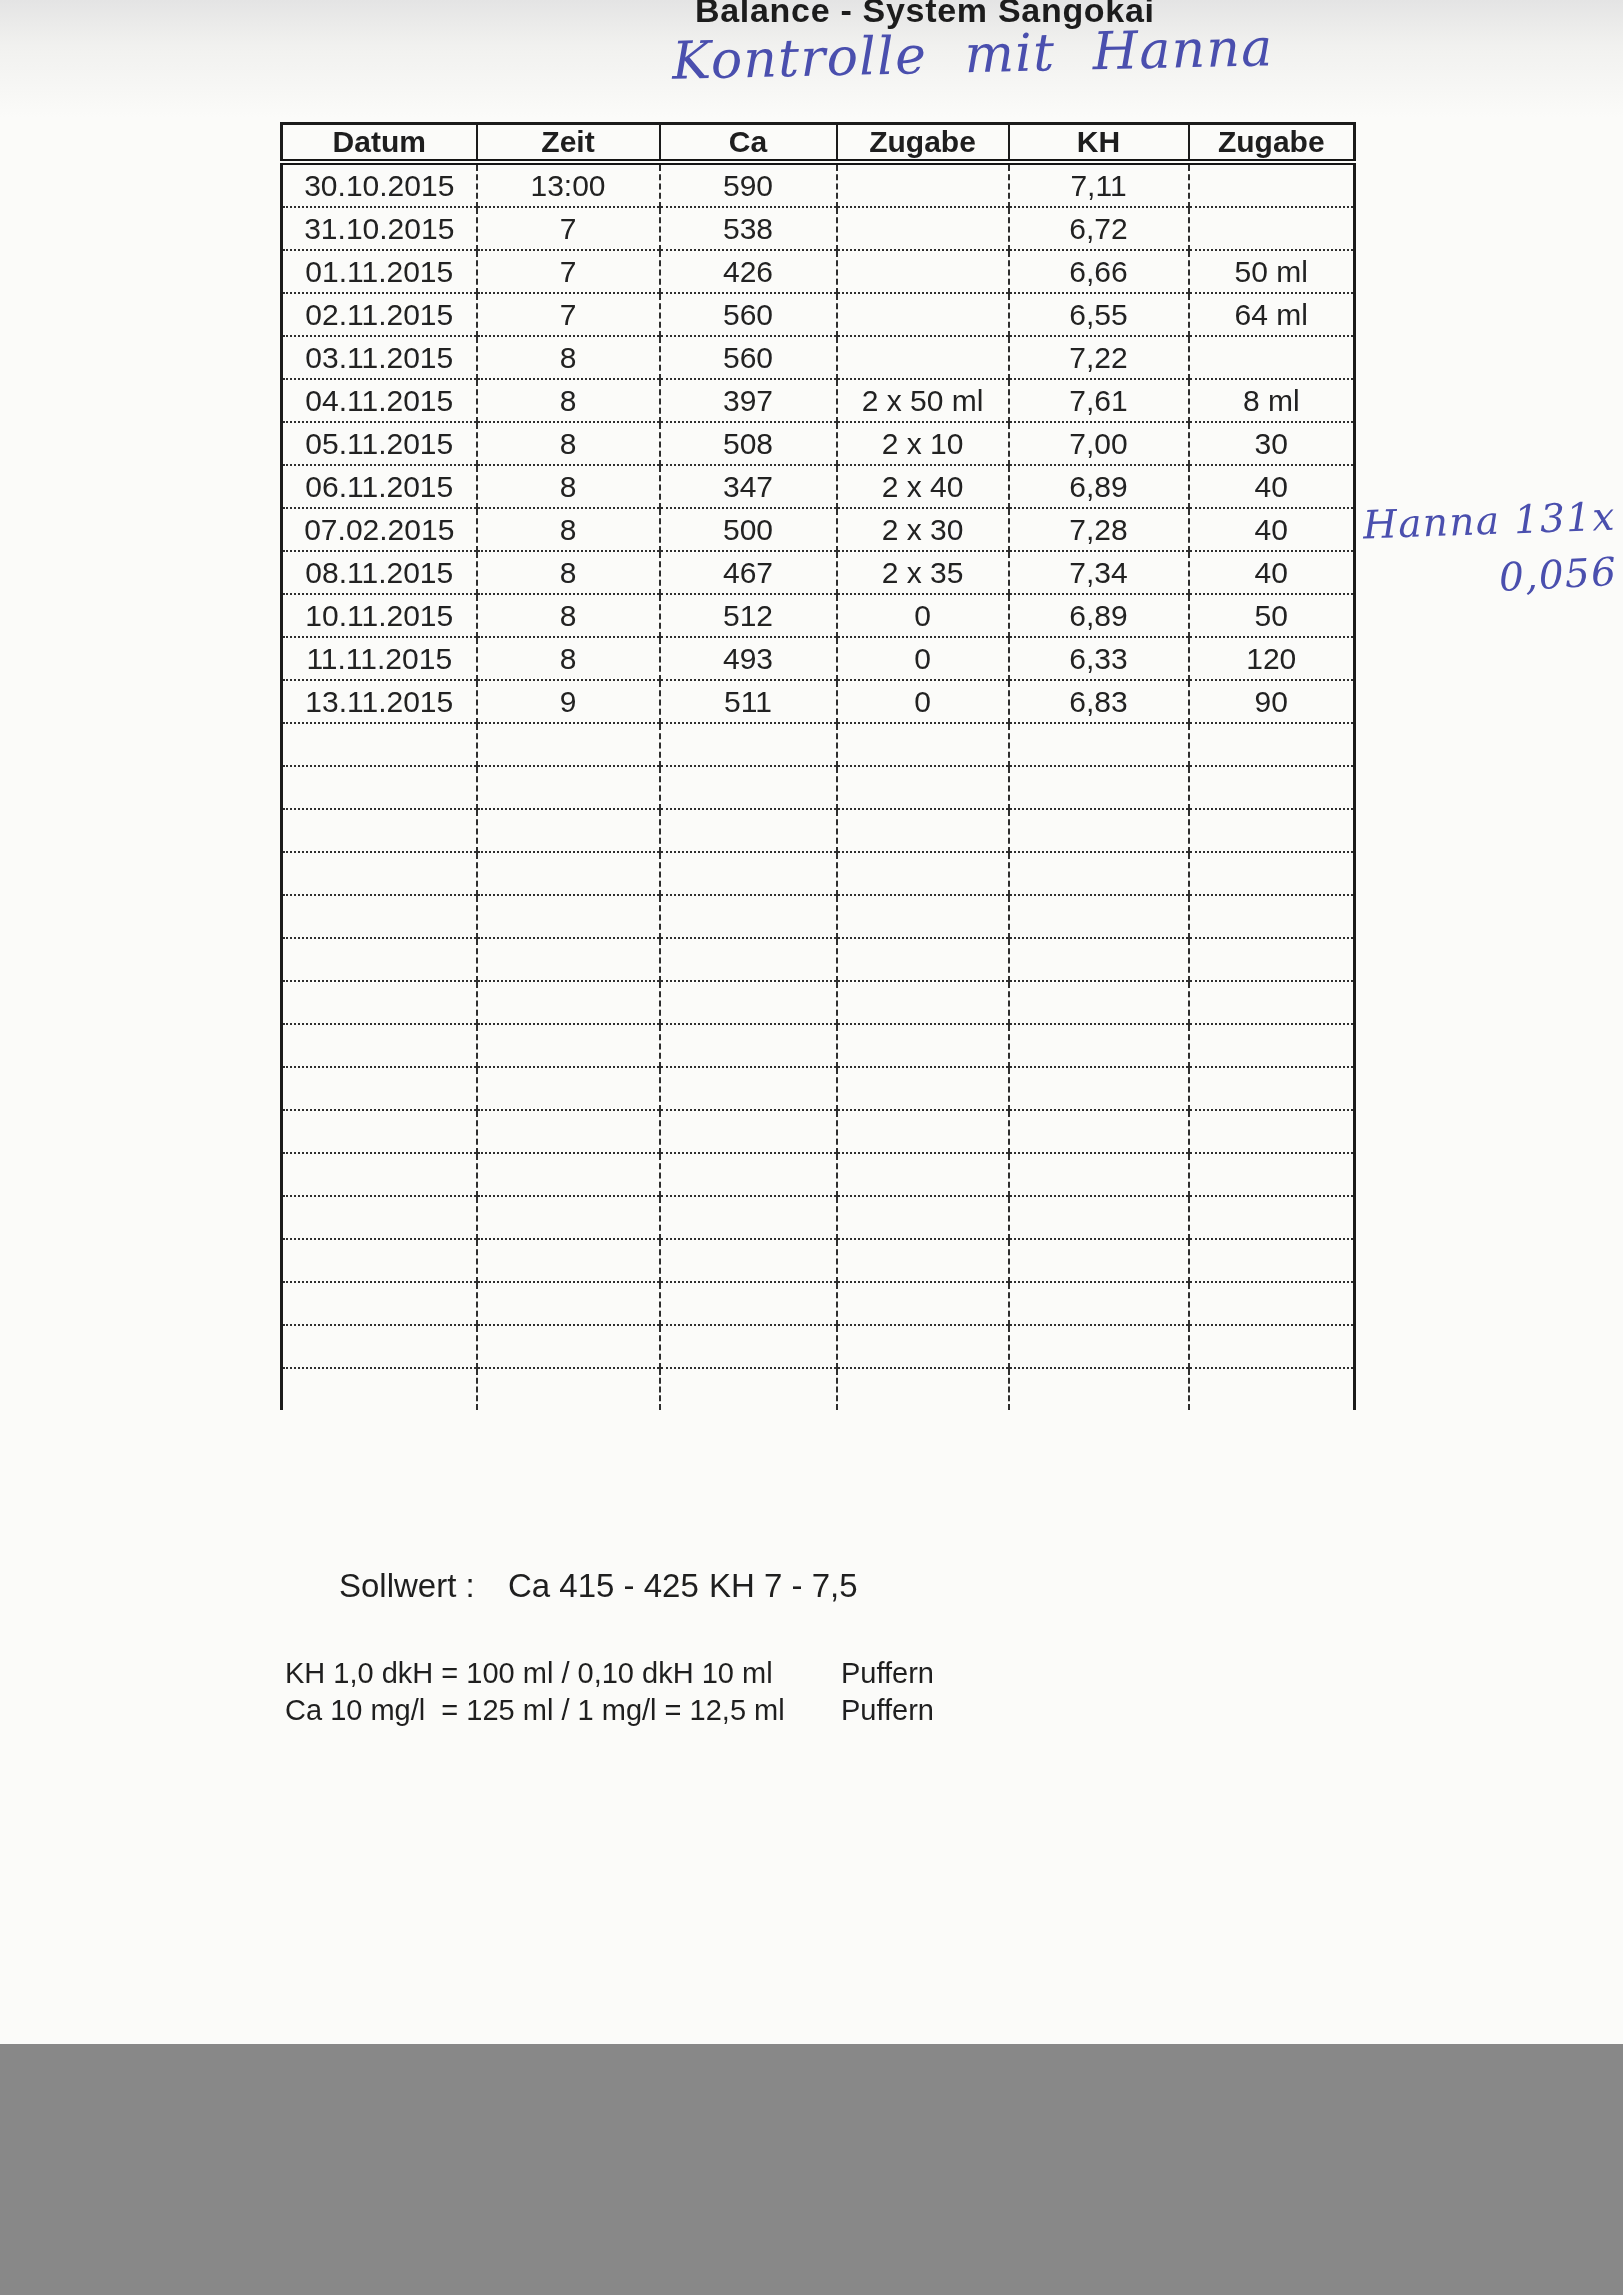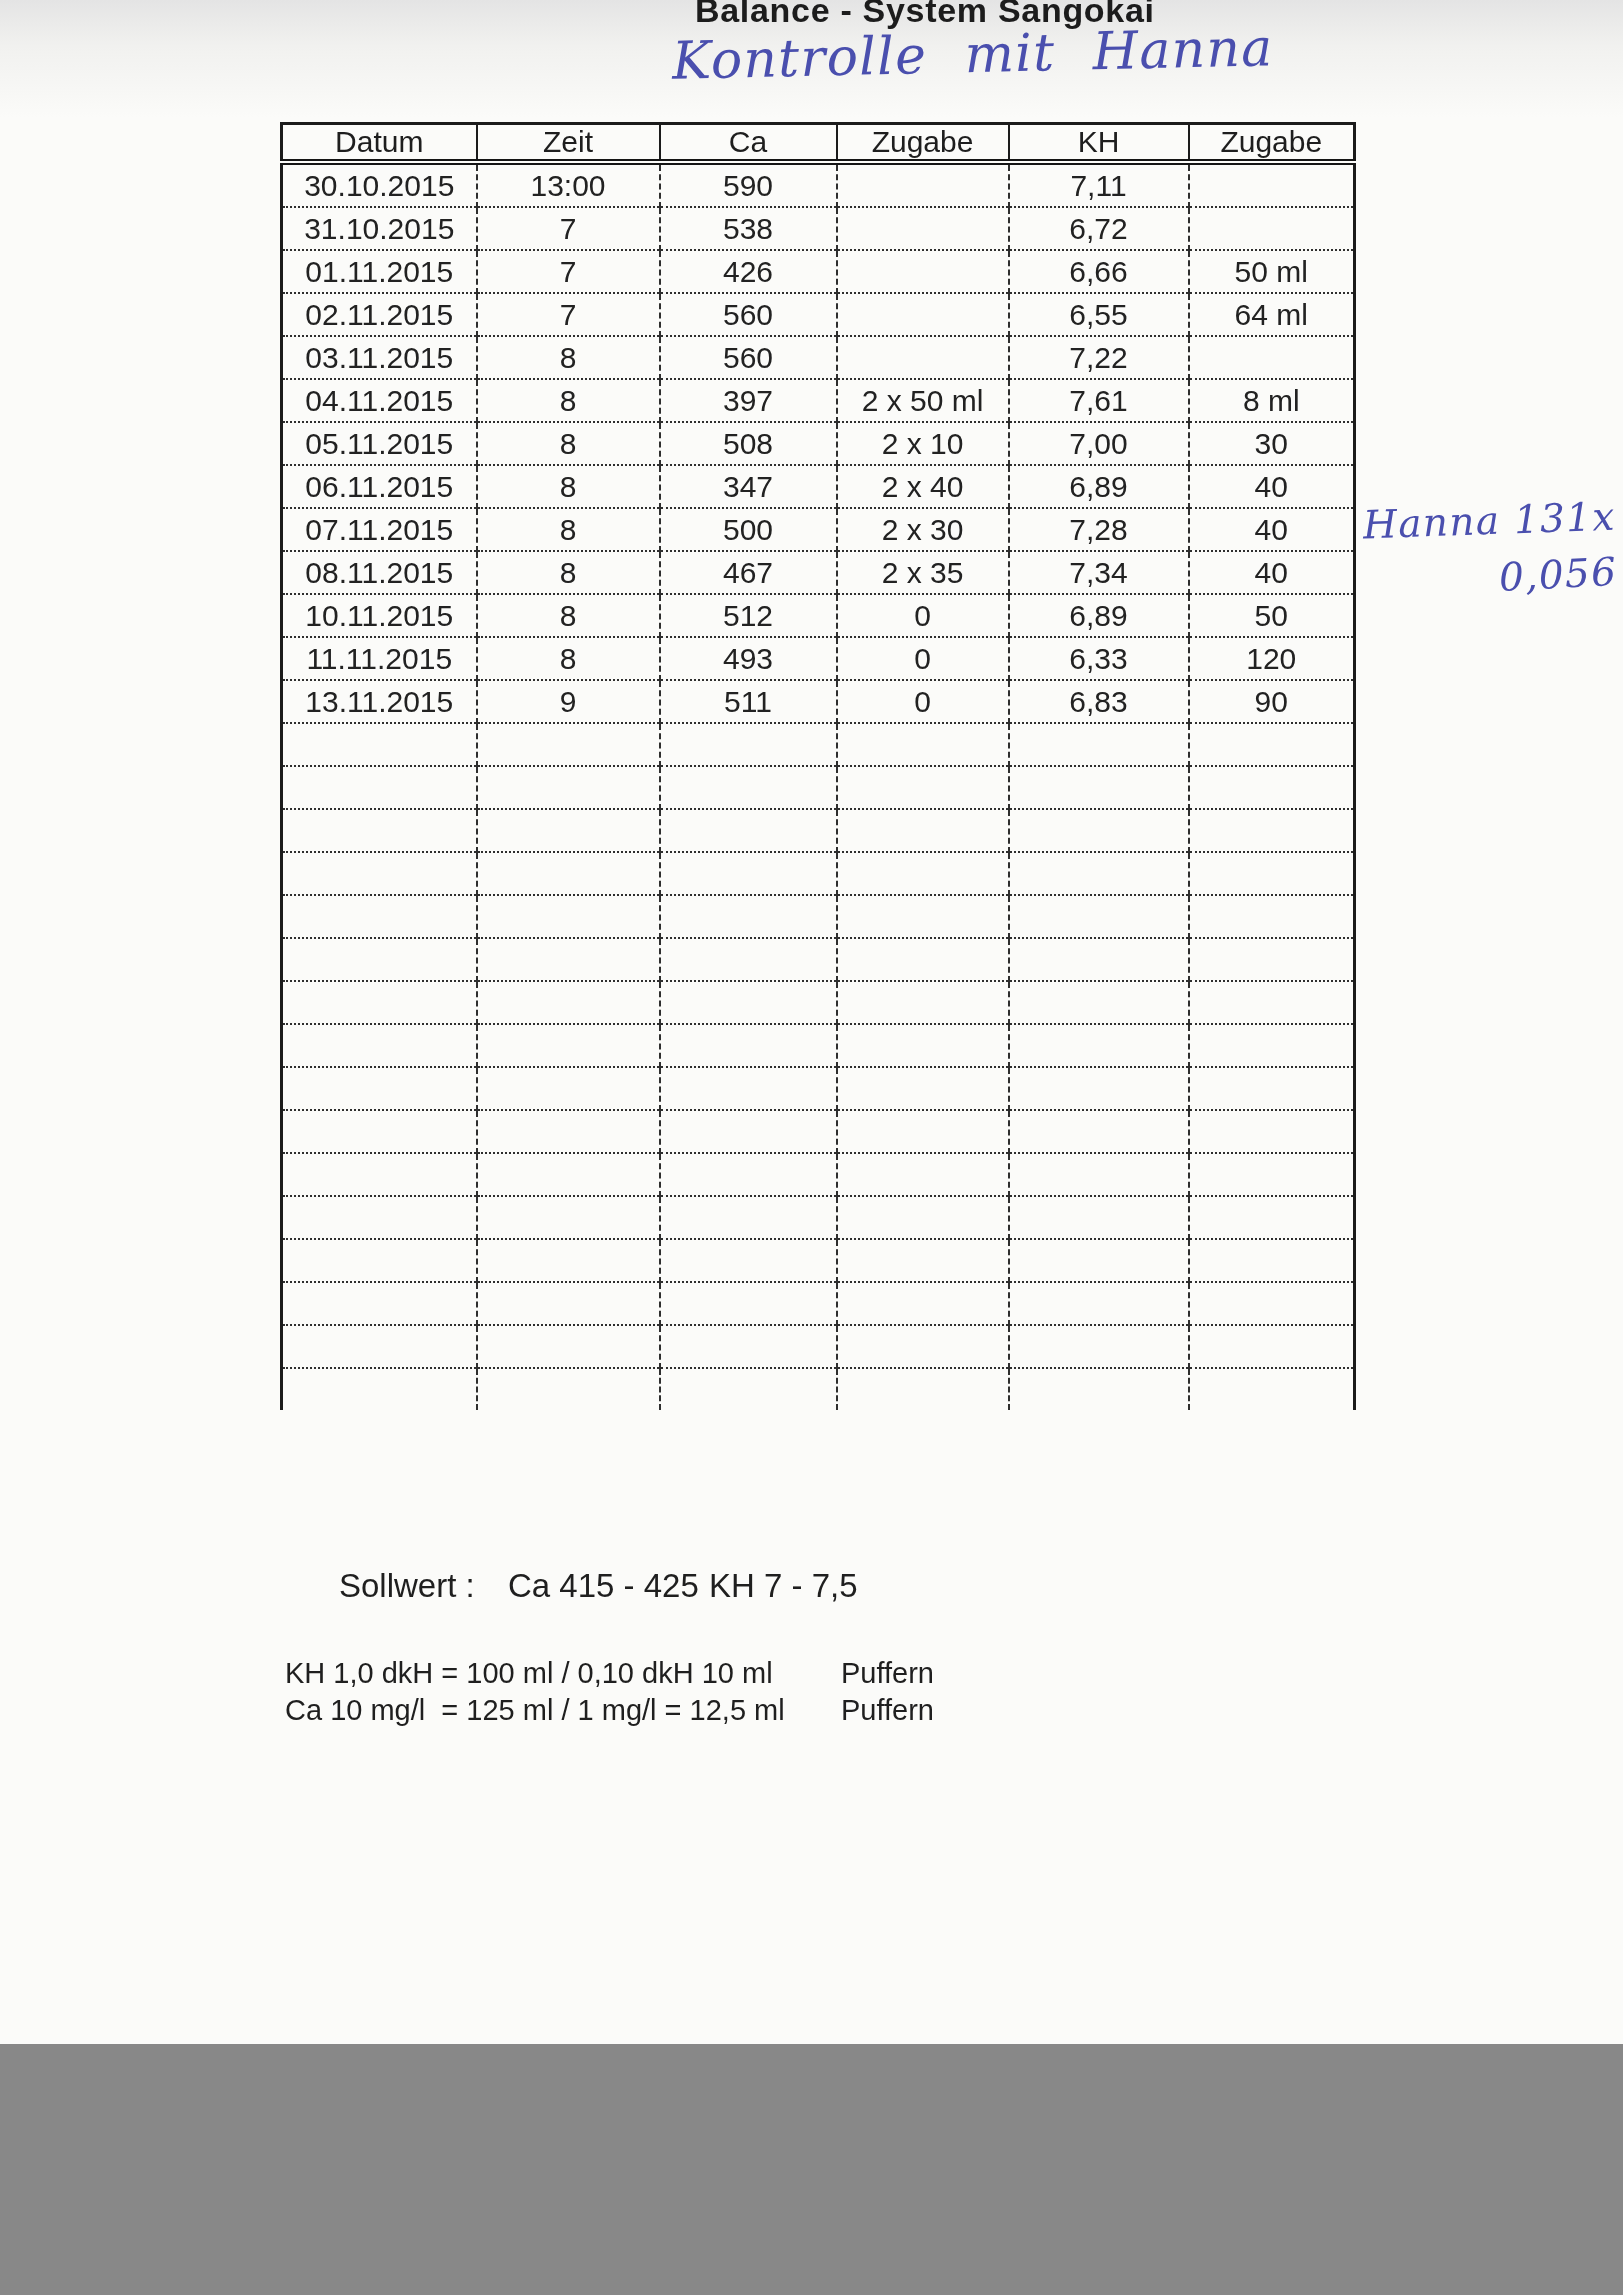--- a/index.html
+++ b/index.html
@@ -39,21 +39,21 @@
   table.tbl{
     position:absolute;left:280px;top:122px;
     width:1072px;table-layout:fixed;border-collapse:collapse;
     border-top:3.9px solid #1b1b1b;
     border-left:3.3px solid #1b1b1b;
     border-right:3.3px solid #1b1b1b;
   }
   .tbl col.c1{width:195px}.tbl col.c2{width:183px}.tbl col.c3{width:177px}
   .tbl col.c4{width:172px}.tbl col.c5{width:180px}.tbl col.c6{width:166px}
   .tbl th{
-    height:33px;font-weight:normal;font-size:30px;color:#1e1e1e;
+    height:33px;font-weight:bold;font-size:30px;color:#1e1e1e;
     border-bottom:6.5px double #151515;
     padding:0;text-align:center;vertical-align:middle;
   }
   .tbl thead th + th{border-left:2px solid #1b1b1b;}
   .tbl td{
     height:41px;font-size:30px;color:#222;
     border-bottom:2.6px dotted #2e2e2e;
     padding:0;text-align:center;vertical-align:middle;
     white-space:nowrap;overflow:hidden;
   }
@@ -158,21 +158,21 @@
         </tr>
         <tr>
           <td>06.11.2015</td>
           <td>8</td>
           <td>347</td>
           <td>2 x 40</td>
           <td>6,89</td>
           <td>40</td>
         </tr>
         <tr>
-          <td>07.11.2015</td>
+          <td>07.02.2015</td>
           <td>8</td>
           <td>500</td>
           <td>2 x 30</td>
           <td>7,28</td>
           <td>40</td>
         </tr>
         <tr>
           <td>08.11.2015</td>
           <td>8</td>
           <td>467</td>

